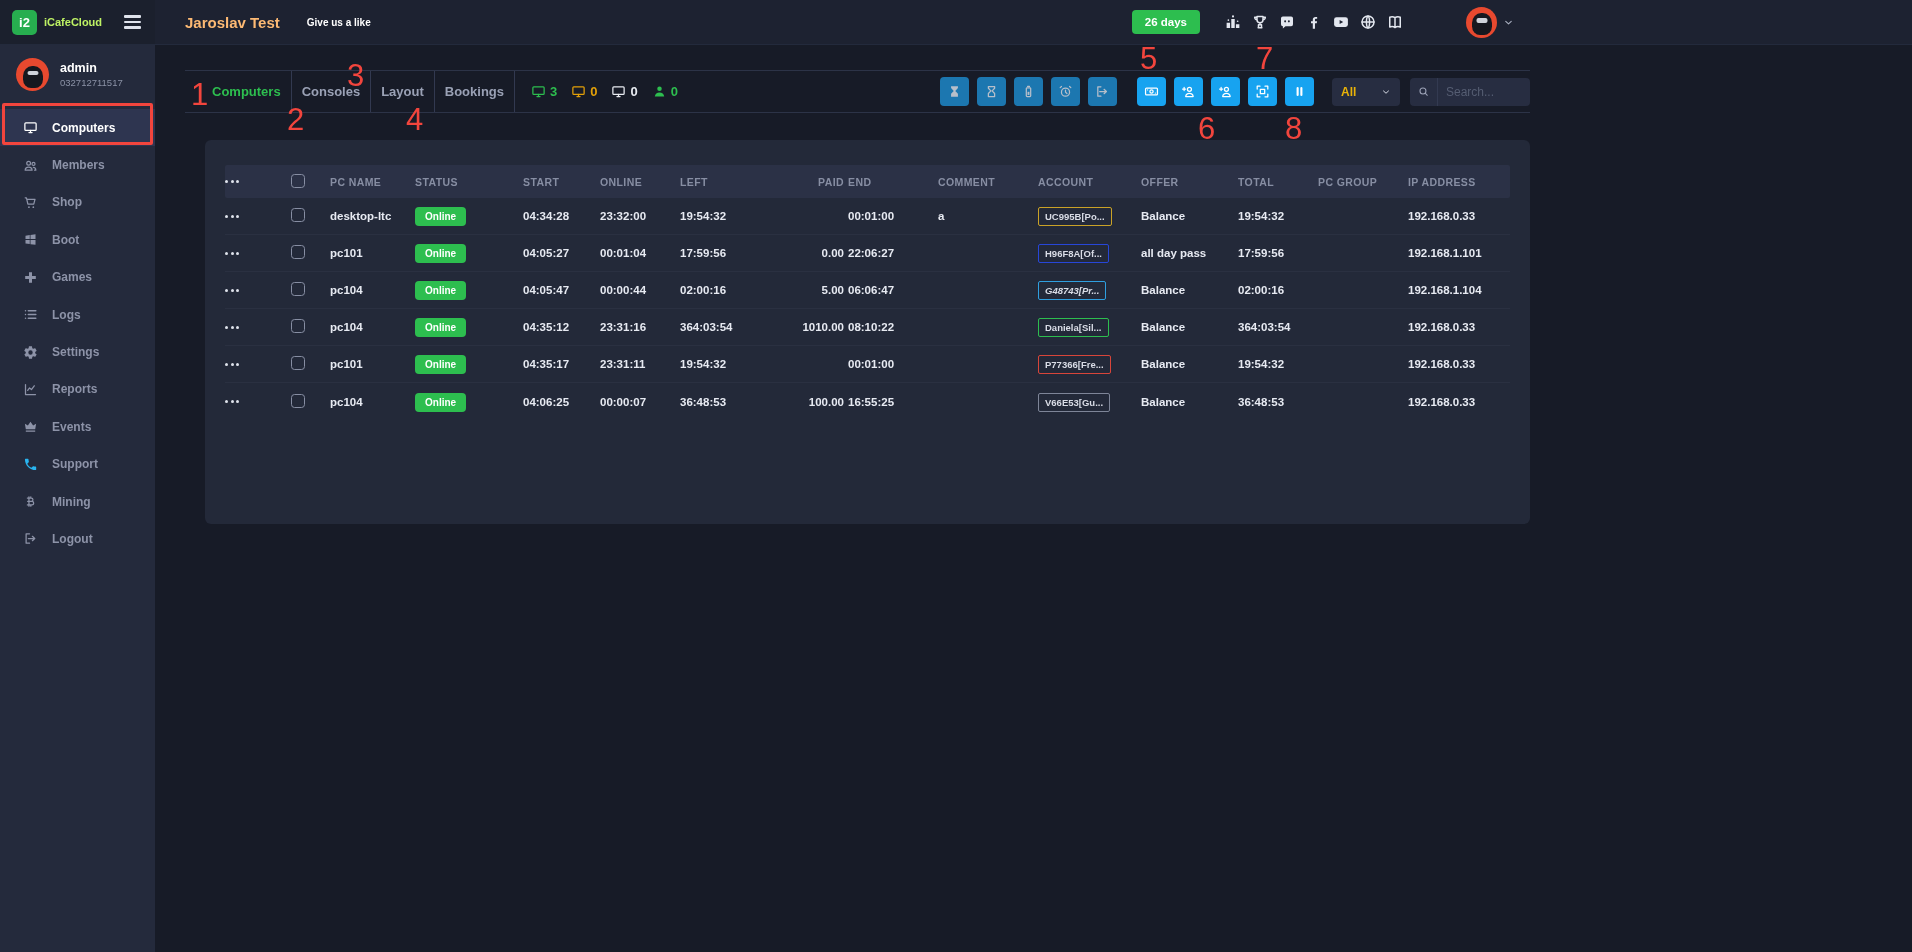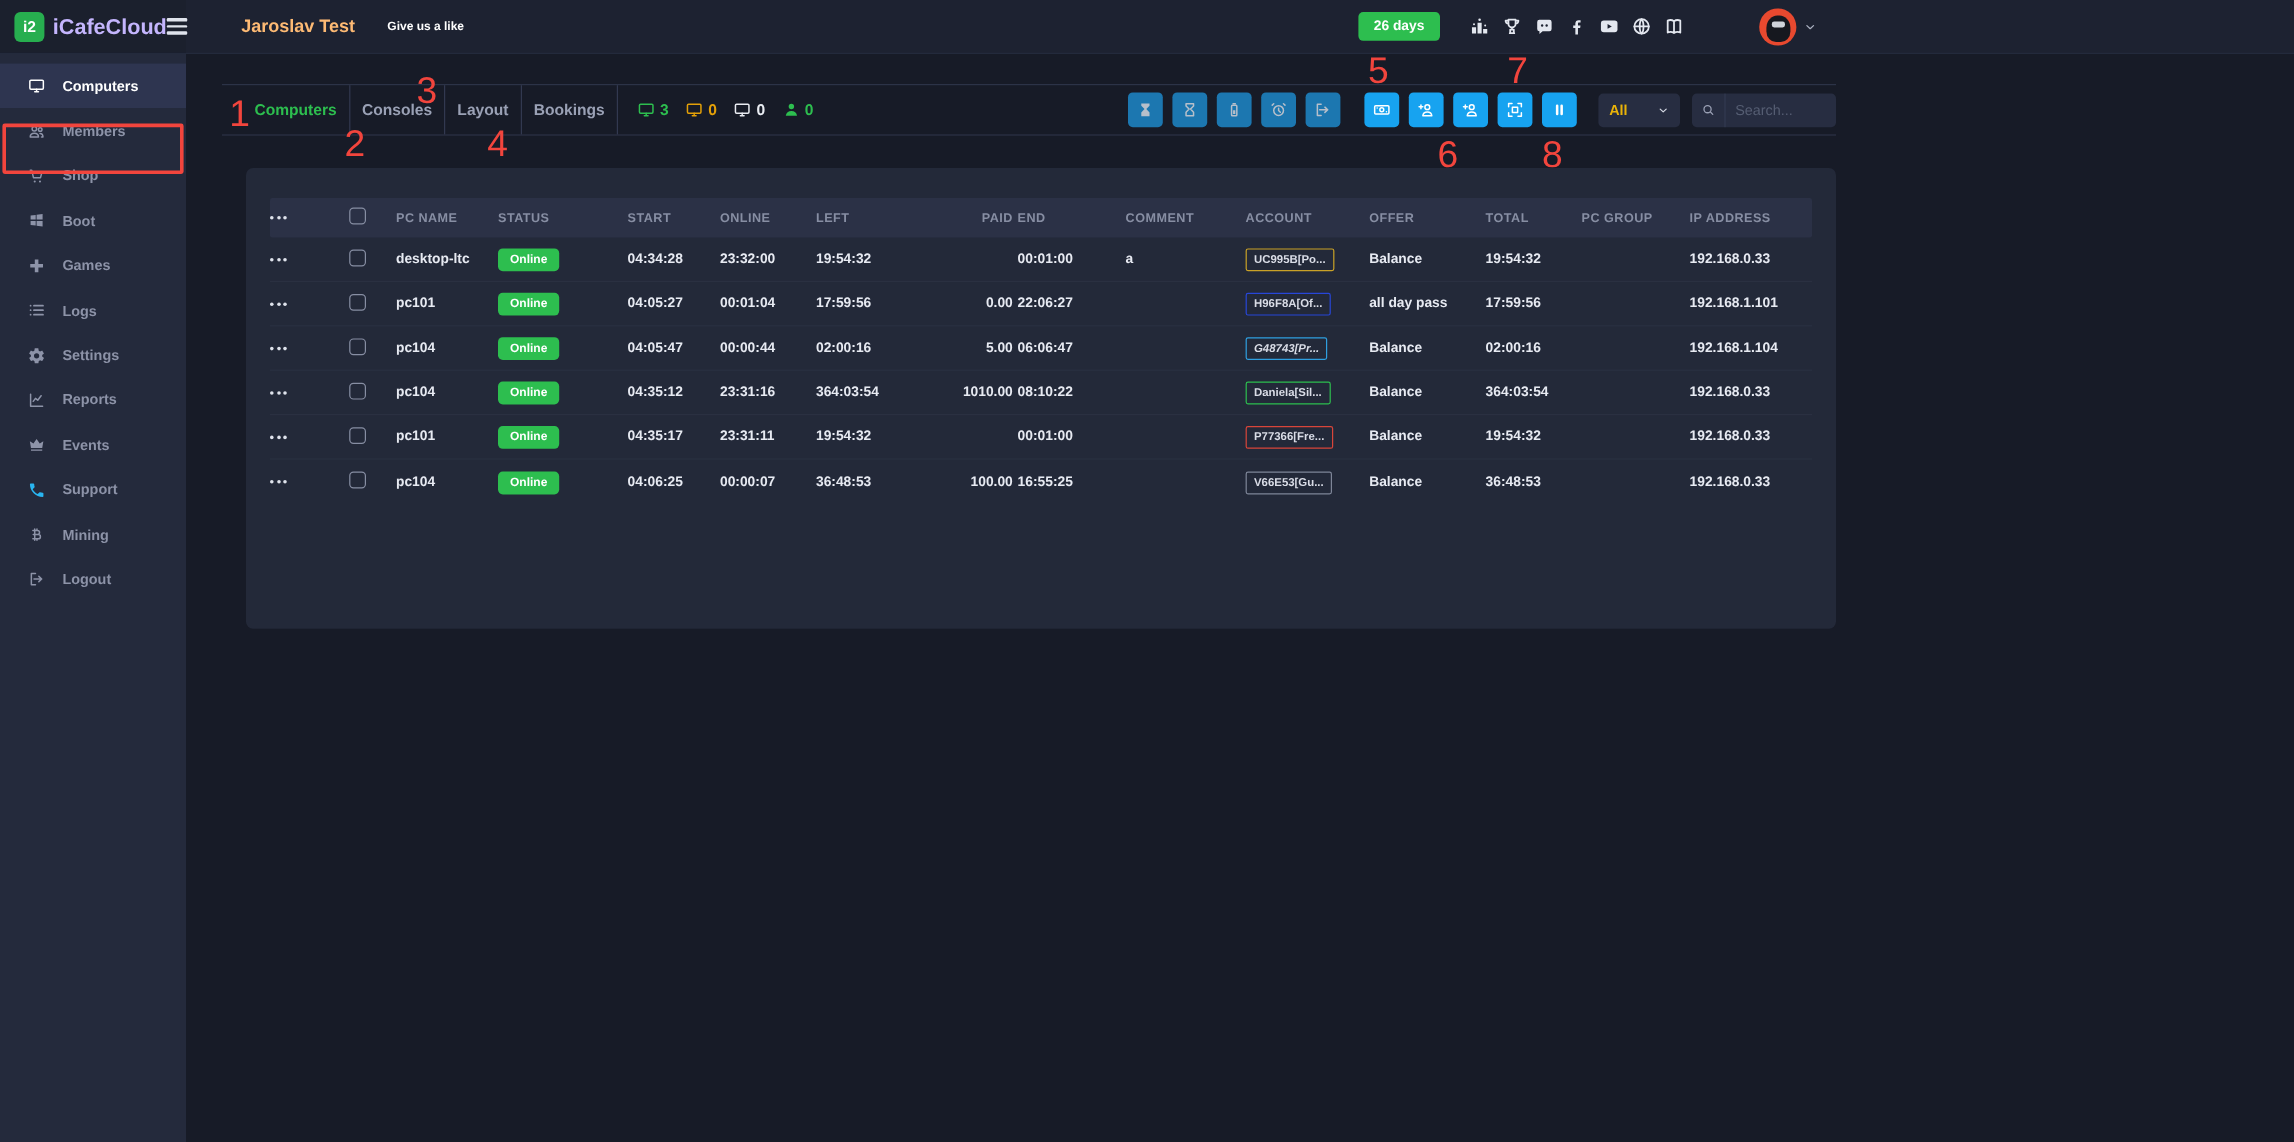--- a/index.html
+++ b/index.html
@@ -9,25 +9,25 @@
     background:#171b27; color:#e9ecf4; position:relative;
   }
   :root{
     --bg:#171b27; --panel:#232939; --side:#242a3c; --top:#1d2231;
     --line:#2c3347; --thead:#2b3146; --txt:#e9ecf4; --mut:#8a91a6;
     --green:#2dbe4f; --blue:#17a3f0; --bluemut:#1c77b0; --red:#f2453d;
     --field:#272d41;
   }
   .icon svg{display:block;}
   
-  .topbar{height:45px;background:var(--top);display:flex;align-items:stretch;border-bottom:1px solid #232a3c;gap:16px;}
+  .topbar{height:45px;background:var(--top);display:flex;align-items:stretch;border-bottom:1px solid #232a3c;}
   .topbar-left{width:155px;min-width:155px;background:#1b202d;display:flex;align-items:center;justify-content:space-between;padding:0 14px 0 12px;}
   .brand{display:flex;align-items:center;}
   .brand-logo{width:25px;height:25px;border-radius:5px;background:#27ae4f;color:#fff;font-weight:700;font-size:13px;display:flex;align-items:center;justify-content:center;}
-  .brand-name{margin-left:7px;font-size:18px;font-weight:700;color:#c4b5fd;}
+  .brand-name{margin-left:7px;font-size:11px;font-weight:700;color:#bef264;}
   .hamburger{display:flex;flex-direction:column;gap:3px;cursor:pointer;}
   .hamburger i{display:block;width:17px;height:2.4px;background:#dfe3ec;border-radius:1px;}
   .topbar-main{flex:1;display:flex;align-items:center;padding:0 398px 0 30px;}
   .page-title{font-size:15px;font-weight:600;color:#fdba74;}
   .like-link{margin-left:27px;font-size:10px;font-weight:700;color:#fff;cursor:pointer;}
   .days-badge{margin-left:auto;background:var(--green);color:#fff;border:none;font-size:11.5px;font-weight:700;padding:6px 13px;border-radius:4px;cursor:pointer;font-family:inherit;}
   .topbar-icons{margin-left:24px;display:flex;align-items:center;gap:9px;color:#e3e7ef;}
   .hicon{font-size:18px;cursor:pointer;display:flex;}
   .avatar{width:31px;height:31px;border-radius:50%;background:#e8492f;position:relative;overflow:hidden;cursor:pointer;}
   .avatar::before{content:'';position:absolute;left:50%;top:58%;transform:translate(-50%,-50%);width:20px;height:22px;background:#16181f;border-radius:46% 46% 40% 40%;}
@@ -161,20 +161,27 @@
           <svg viewBox="0 0 24 24" width="1em" height="1em" fill="none" stroke="currentColor" stroke-width="2" stroke-linecap="round" stroke-linejoin="round">
             <path stroke-width="2.4" d="M6 9.5l6 5.5 6-5.5"></path>
           </svg>
         </span>
     </div>
   </div>
 </header>
 
 <div class="body-wrap">
   <aside class="sidebar">
+    <div class="user-block">
+      <div class="avatar user-avatar"></div>
+      <div class="user-meta">
+        <div class="user-name">admin</div>
+        <div class="user-id">032712711517</div>
+      </div>
+    </div>
     <nav class="nav" id="nav">
         <div class="nav-item active">
           <span class="icon">
             <svg viewBox="0 0 24 24" width="1em" height="1em" fill="none" stroke="currentColor" stroke-width="2" stroke-linecap="round" stroke-linejoin="round">
               <rect x="3" y="4.5" width="18" height="12" rx="1.5"></rect>
               <path d="M9.5 20h5M12 16.5V20"></path>
             </svg>
           </span>
           <span class="nav-label">Computers</span>
         </div>

